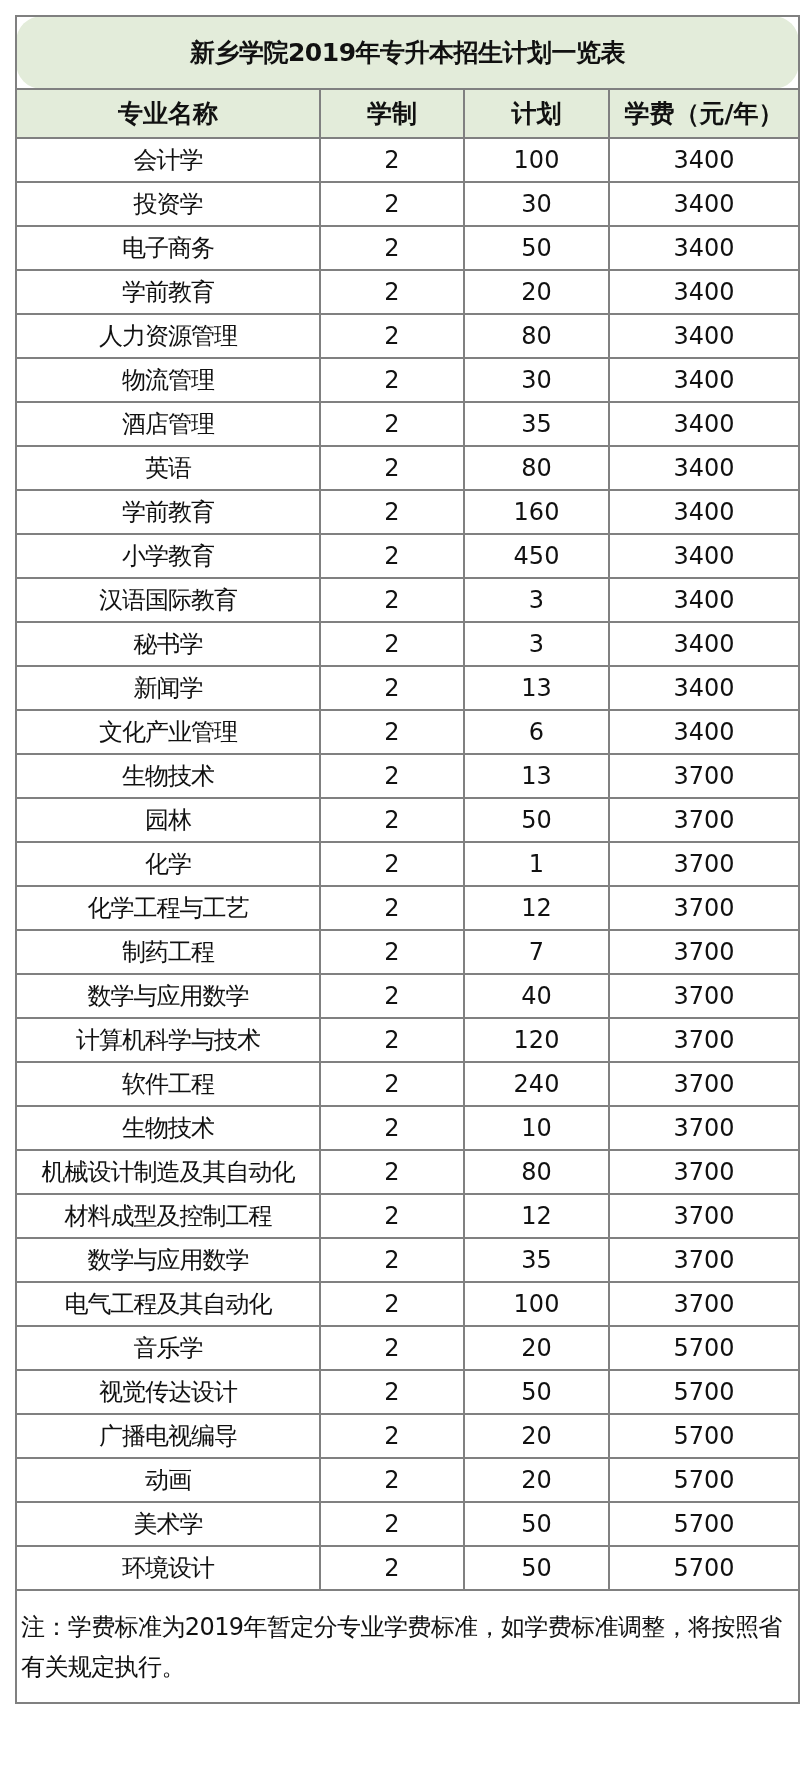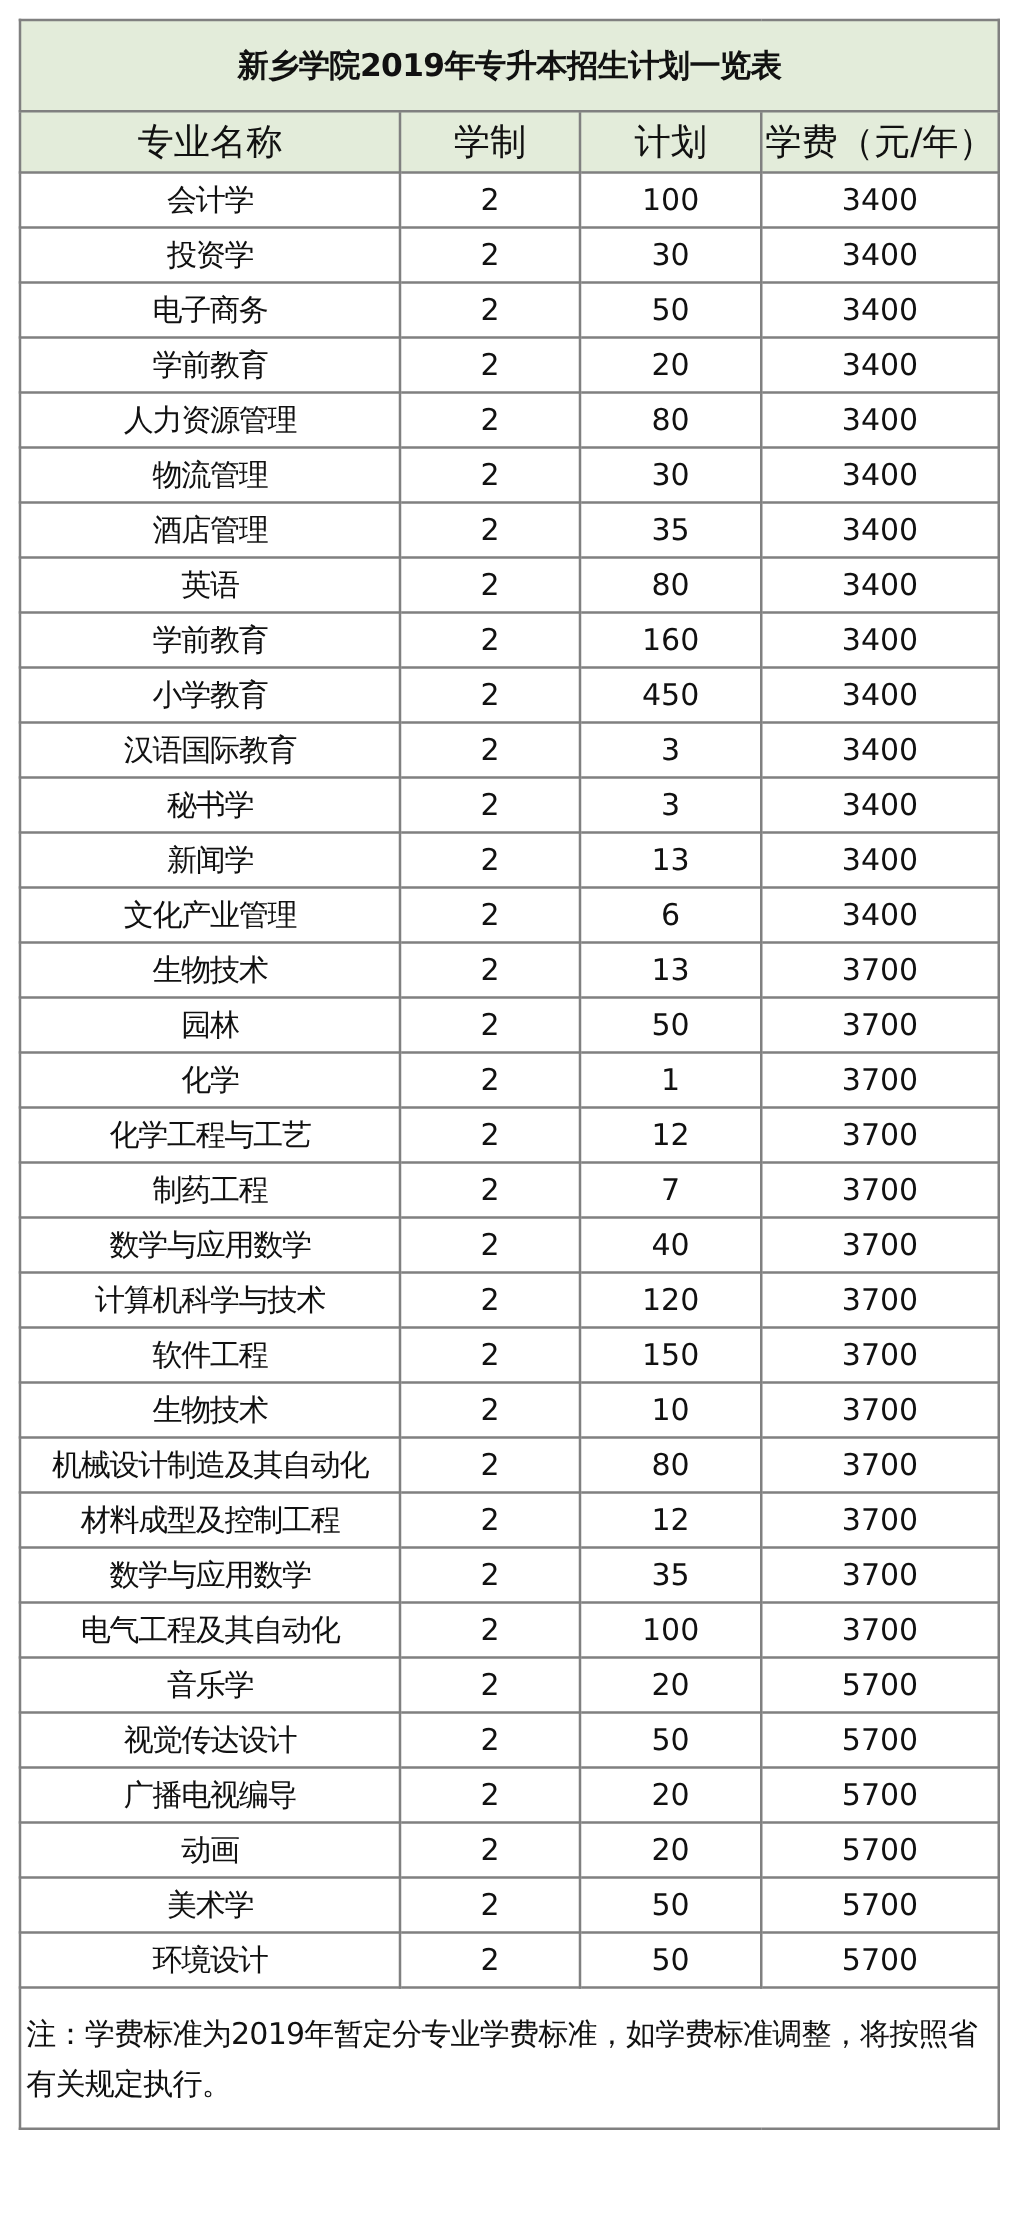--- a/index.html
+++ b/index.html
@@ -1,22 +1,22 @@
 <!DOCTYPE html>
 <html><head>
 <meta charset="utf-8">
 <style>
   html, body { margin: 0; padding: 0; background: #ffffff; }
   body { width: 812px; height: 1778px; position: relative; overflow: hidden;
          font-family: "DejaVu Sans", "Liberation Sans", sans-serif; color: #111; }
   .tbl { position: absolute; left: 15px; top: 15px; width: 783px;
          border-collapse: collapse; table-layout: fixed; }
   .tbl td, .tbl th { border: 2px solid #808080; text-align: center; padding: 0; }
-  .title-cell { background: #e3ecda; height: 71px; font-size: 25px; font-weight: bold; letter-spacing: -0.5px; }
-  .head-row th { background: #e3ecda; height: 47px; font-size: 29px; font-weight: normal; }
+  .title-cell { background: #e3ecda; height: 71px; font-size: 25px; font-weight: bold; letter-spacing: -0.5px; border-radius: 26px; }
+  .head-row th { background: #e3ecda; height: 47px; font-size: 25px; font-weight: bold; }
   .data-row td { height: 42px; font-size: 24px; font-weight: normal; }
   .data-row td.name { white-space: nowrap; letter-spacing: -1px; }
   .note-cell { text-align: left !important; font-size: 24px; line-height: 40px; height: 83px;
                padding: 14px 4px !important; letter-spacing: -0.6px; }
   col.c1 { width: 304px; } col.c2 { width: 144px; } col.c3 { width: 145px; } col.c4 { width: 190px; }
 </style>
 </head>
 <body>
 
 <table class="tbl">
@@ -160,21 +160,21 @@
       </tr>
       <tr class="data-row">
         <td class="name">计算机科学与技术</td>
         <td>2</td>
         <td>120</td>
         <td>3700</td>
       </tr>
       <tr class="data-row">
         <td class="name">软件工程</td>
         <td>2</td>
-        <td>150</td>
+        <td>240</td>
         <td>3700</td>
       </tr>
       <tr class="data-row">
         <td class="name">生物技术</td>
         <td>2</td>
         <td>10</td>
         <td>3700</td>
       </tr>
       <tr class="data-row">
         <td class="name">机械设计制造及其自动化</td>

